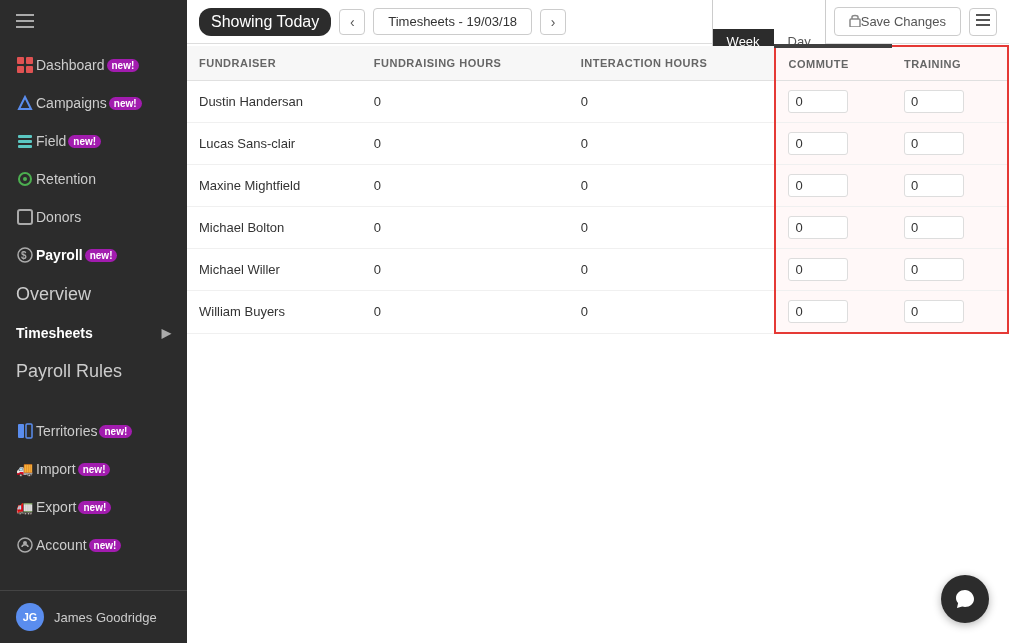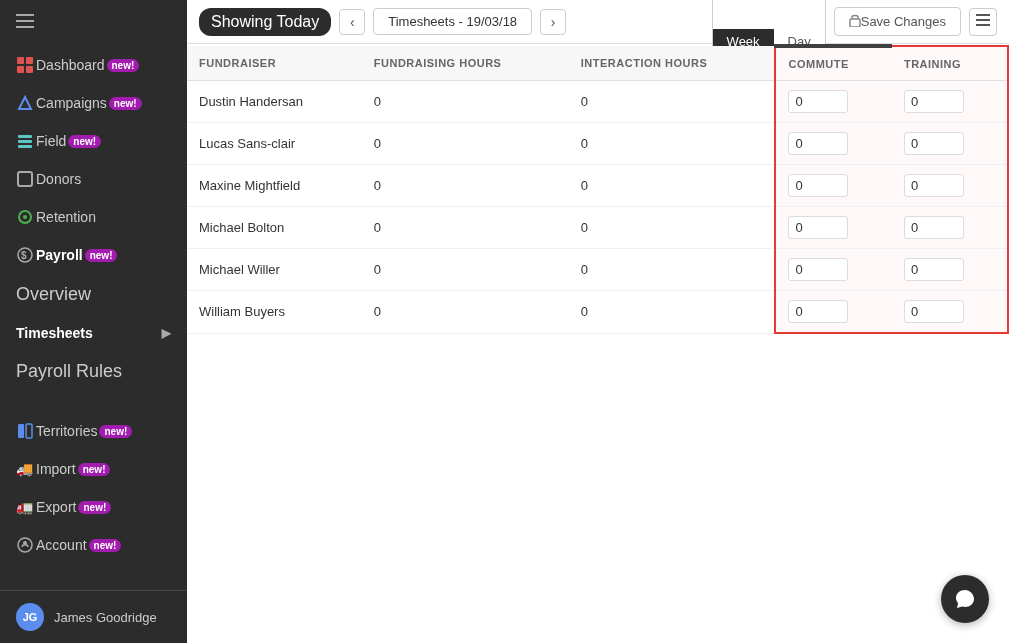--- a/index.html
+++ b/index.html
@@ -277,34 +277,34 @@
             <rect x="1" y="12" width="14" height="3" fill="#5bc7c2" rx="1"></rect>
           </svg>
       </span>
       <span>Field</span>
       <span class="badge badge-teal">new!</span>
     </div>
 
     <div class="sidebar-item">
       <span class="sidebar-icon">
         <svg width="16" height="16" viewBox="0 0 16 16">
-            <rect x="1" y="1" width="14" height="14" fill="none" stroke="#aaa" stroke-width="2" rx="2"></rect>
-          </svg>
-      </span>
-      <span>Donors</span>
-    </div>
-
-    <div class="sidebar-item">
-      <span class="sidebar-icon">
-        <svg width="16" height="16" viewBox="0 0 16 16">
             <circle cx="8" cy="8" r="6" fill="none" stroke="#4caf50" stroke-width="2"></circle>
             <circle cx="8" cy="8" r="2" fill="#4caf50"></circle>
           </svg>
       </span>
       <span>Retention</span>
+    </div>
+
+    <div class="sidebar-item">
+      <span class="sidebar-icon">
+        <svg width="16" height="16" viewBox="0 0 16 16">
+            <rect x="1" y="1" width="14" height="14" fill="none" stroke="#aaa" stroke-width="2" rx="2"></rect>
+          </svg>
+      </span>
+      <span>Donors</span>
     </div>
 
     <div class="sidebar-item active">
       <span class="sidebar-icon">
         <svg width="16" height="16" viewBox="0 0 16 16">
             <circle cx="8" cy="8" r="7" fill="none" stroke="#aaa" stroke-width="1.5"></circle>
             <text x="4" y="12" font-size="10" fill="#aaa" font-family="sans-serif">$</text>
           </svg>
       </span>
       <span>Payroll</span>

